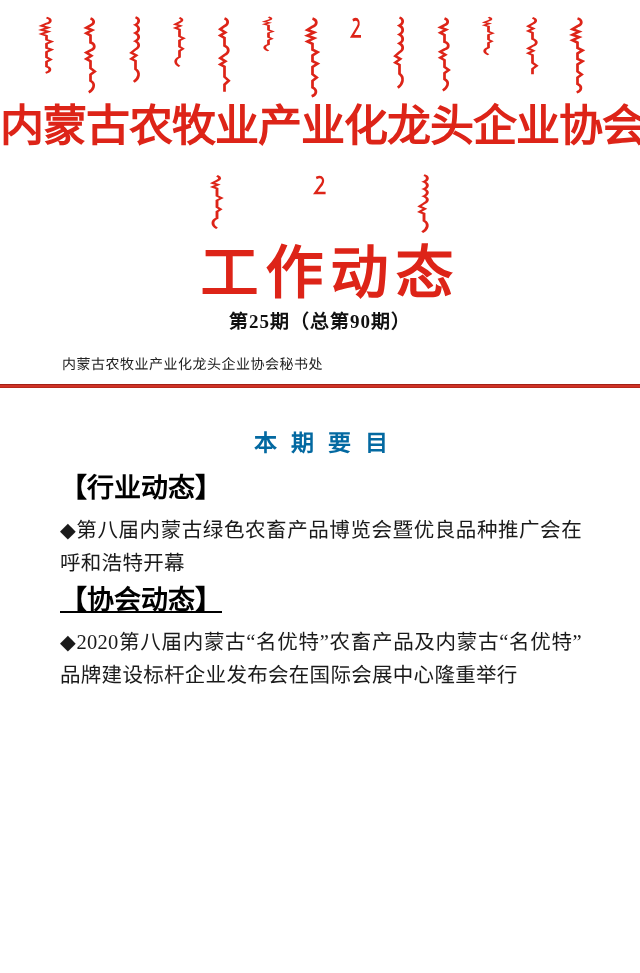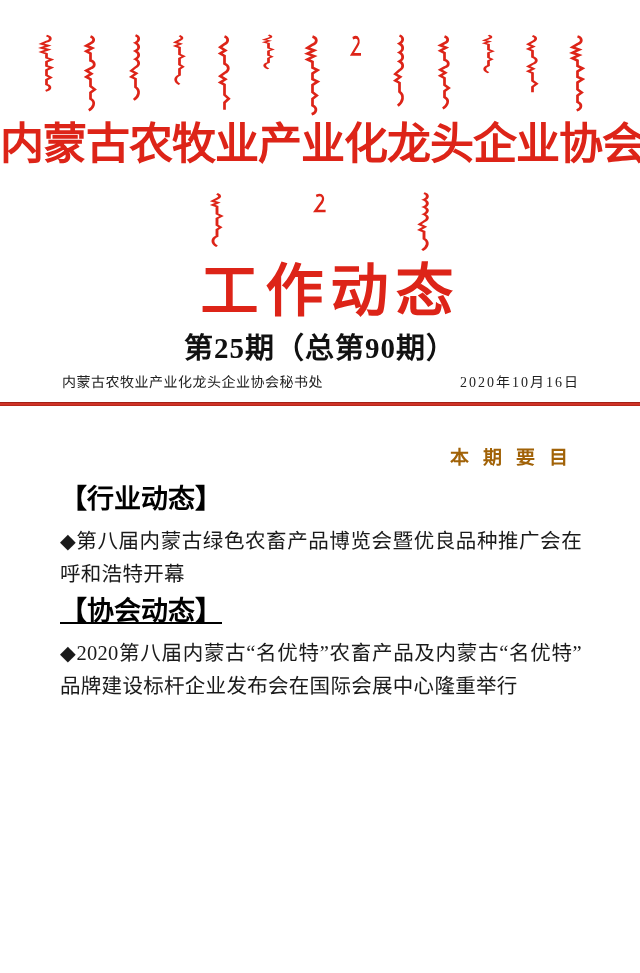--- a/index.html
+++ b/index.html
@@ -5,21 +5,21 @@
   * { margin: 0; padding: 0; box-sizing: border-box; }
   html, body { background: #ffffff; }
   body {
     font-family: "Liberation Serif", "DejaVu Serif", serif;
     color: #1a1a1a;
   }
   .page {
     position: relative;
     width: 640px;
     height: 703px;
-    margin: 18px auto;
+    margin: 0 auto;
     background: #ffffff;
     overflow: hidden;
   }
   
   .mgl-row-top {
     position: absolute;
     top: 16px; left: 38px; right: 54px;
     height: 82px;
     display: flex;
     justify-content: space-between;
@@ -57,21 +57,21 @@
     font-weight: bold;
     color: #dd2418;
     letter-spacing: 7px;
     text-indent: 7px;
     white-space: nowrap;
   }
   .issue-line {
     position: absolute;
     top: 306px; left: 0; width: 100%;
     text-align: center;
-    font-size: 29px;
+    font-size: 19px;
     font-weight: bold;
     color: #111111;
     letter-spacing: 1px;
   }
   .byline {
     position: absolute;
     top: 353px; left: 62px; right: 60px;
     display: flex;
     justify-content: space-between;
     align-items: baseline;
@@ -88,25 +88,25 @@
     border-top: 1px solid #a32015;
     border-bottom: 1px solid #b8281b;
   }
   
   .content {
     position: absolute;
     top: 424px; left: 60px;
     width: 522px;
   }
   .toc-heading {
-    text-align: right;
+    text-align: center;
     font-family: "Liberation Sans", "DejaVu Sans", sans-serif;
     font-weight: 600;
-    font-size: 19px;
-    color: #a16207;
+    font-size: 23px;
+    color: #0369a1;
     letter-spacing: 14px;
     text-indent: 14px;
     margin-bottom: 17px;
   }
   .section-label {
     font-family: "Liberation Sans", "DejaVu Sans", sans-serif;
     font-weight: bold;
     font-size: 27px;
     color: #000000;
     line-height: 26px;
@@ -246,21 +246,20 @@
         </svg>
       </span>
   </div>
 
   <div class="bulletin-title">工作动态</div>
 
   <div class="issue-line">第25期（总第90期）</div>
 
   <div class="byline">
     <span class="publisher">内蒙古农牧业产业化龙头企业协会秘书处</span>
-    <span class="pub-date">2020年10月16日</span>
   </div>
 
   <div class="red-rule"></div>
 
   <div class="content">
     <div class="toc-heading">本期要目</div>
 
     <div class="section-label">【行业动态】</div>
     <div class="toc-item">◆第八届内蒙古绿色农畜产品博览会暨优良品种推广会在呼和浩特开幕</div>
 

